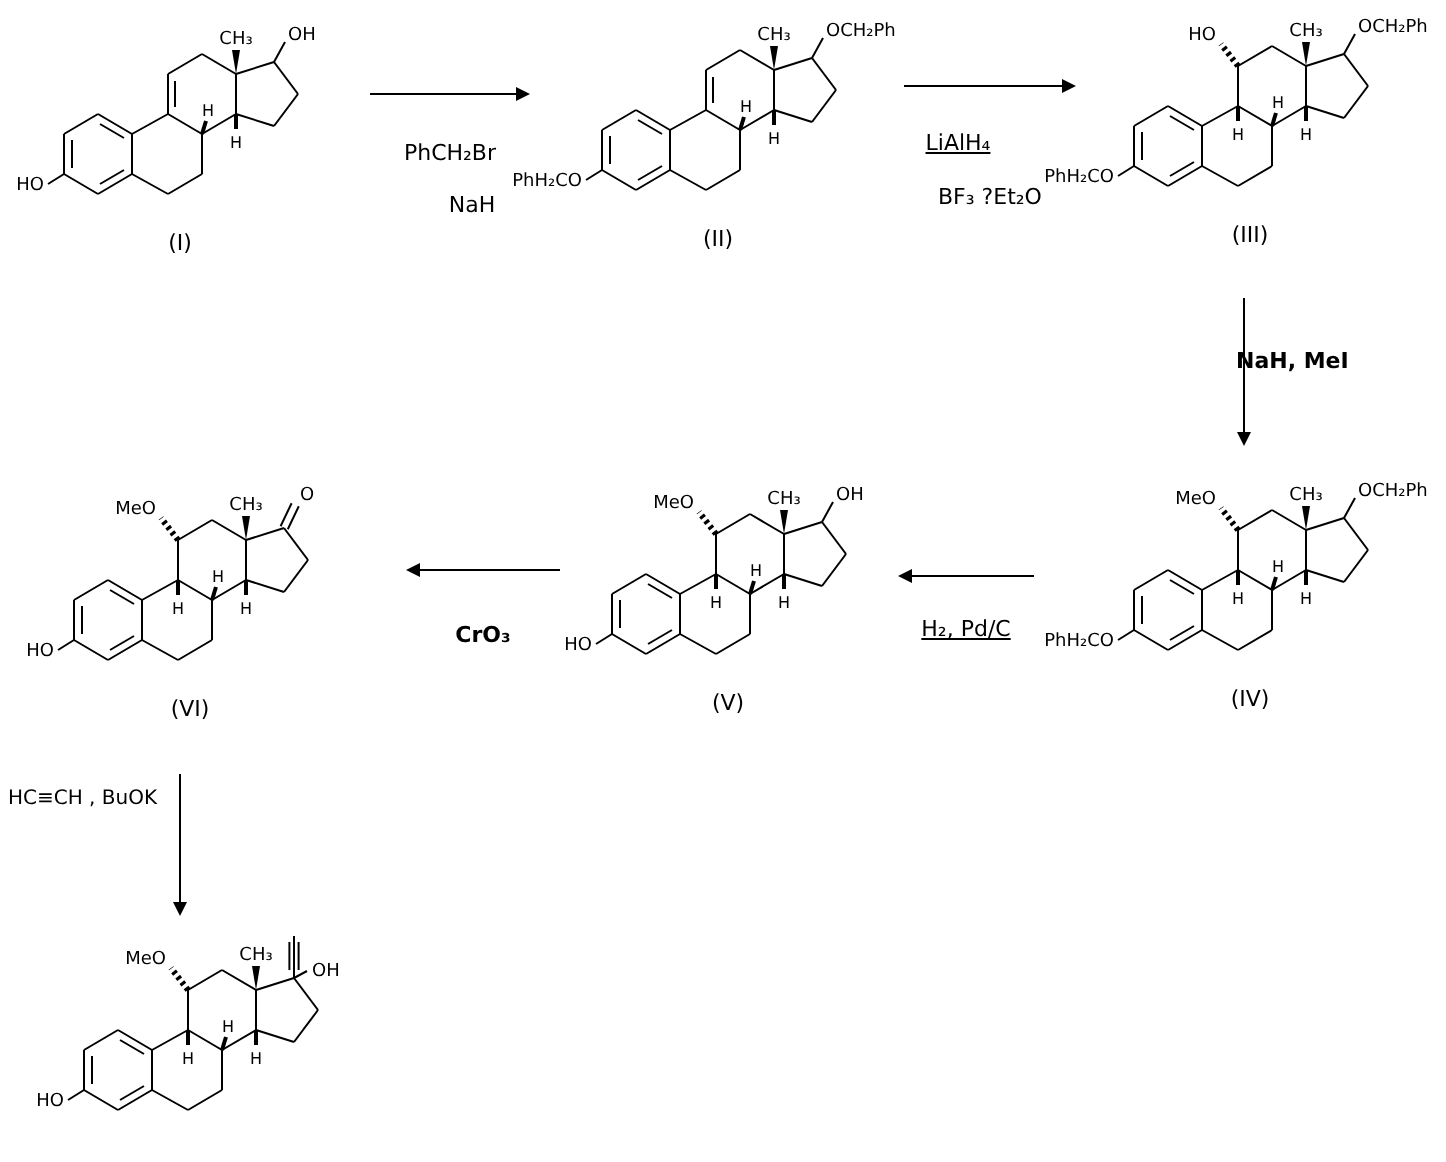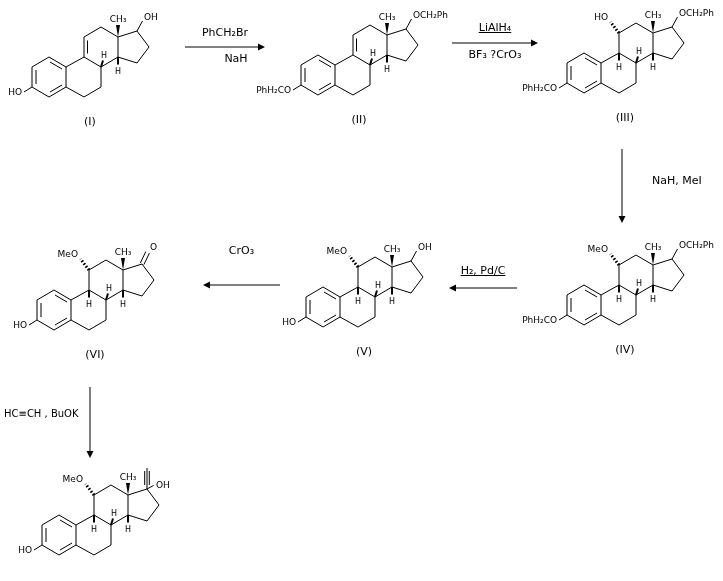--- a/index.html
+++ b/index.html
@@ -12,21 +12,21 @@
   svg text{font-family:"DejaVu Sans",sans-serif;font-size:9px;fill:#000;}
   svg text.h{font-size:8px;}
   .bnd{stroke:#000;stroke-width:1;}
   .hash{stroke:#000;stroke-width:3;stroke-dasharray:1.6,1.8;}
   .stub{stroke:#000;stroke-width:2;}
   .mol-label{position:absolute;left:75px;top:131px;width:72px;text-align:center;font-size:11px;}
   .rxn-svg{position:absolute;}
   .rxn-svg line{stroke:#000;stroke-width:1;}
   .rxn-svg polygon{fill:#000;}
   .rg{position:absolute;font-size:11px;white-space:nowrap;}
-  .rg.c{text-align:center;}
+  .rg.c{text-align:center;margin-top:44px;}
 </style>
 </head>
 <body>
 
 <div id="canvas">
 
   
   <svg width="0" height="0" aria-hidden="true">
     <defs>
       <g id="steroid-core" stroke="#000" stroke-width="1" fill="none">
@@ -104,22 +104,22 @@
       <text class="h" x="139" y="90" text-anchor="middle">H</text>
     </svg>
     <div class="mol-label">(II)</div>
   </div>
 
   
   <svg class="rxn-svg" style="left:452px;top:37px;" width="86" height="12">
     <line x1="0" y1="6" x2="79" y2="6"></line>
       <polygon points="79,2.5 86,6 79,9.5"></polygon>
   </svg>
-  <div class="rg c" style="left:450px;top:21px;width:90px;text-decoration:underline;">LiAlH₄</div>
-  <div class="rg c" style="left:446px;top:48px;width:98px;">BF₃ ?CrO₃</div>
+  <div class="rg c" style="left:434px;top:21px;width:90px;text-decoration:underline;">LiAlH₄</div>
+  <div class="rg c" style="left:446px;top:48px;width:98px;">BF₃ ?Et₂O</div>
 
   
   <div class="mol" style="left:514px;top:-20px;">
     <svg width="210" height="130" viewBox="0 0 210 130">
       <use href="#steroid-core"></use>
       <line class="hash" x1="105" y1="53" x2="96.5" y2="42"></line>
       <line class="stub" x1="105" y1="73" x2="105" y2="80.5"></line>
       <line class="bnd" x1="158" y1="47" x2="163.5" y2="37"></line>
       <text x="43" y="111" text-anchor="end">PhH₂CO</text>
       <text x="94" y="40" text-anchor="end">HO</text>
@@ -130,21 +130,21 @@
       <text class="h" x="139" y="90" text-anchor="middle">H</text>
     </svg>
     <div class="mol-label">(III)</div>
   </div>
 
   
   <svg class="rxn-svg" style="left:616px;top:149px;" width="12" height="74">
     <line x1="6" y1="0" x2="6" y2="67"></line>
       <polygon points="2.5,67 9.5,67 6,74"></polygon>
   </svg>
-  <div class="rg" style="left:652px;top:174px;">NaH, MeI</div>
+  <div class="rg" style="left:618px;top:174px;font-weight:bold;">NaH, MeI</div>
 
   
   <div class="mol" style="left:514px;top:212px;">
     <svg width="210" height="130" viewBox="0 0 210 130">
       <use href="#steroid-core"></use>
       <line class="hash" x1="105" y1="53" x2="96.5" y2="42"></line>
       <line class="stub" x1="105" y1="73" x2="105" y2="80.5"></line>
       <line class="bnd" x1="158" y1="47" x2="163.5" y2="37"></line>
       <text x="43" y="111" text-anchor="end">PhH₂CO</text>
       <text x="94" y="40" text-anchor="end">MeO</text>
@@ -180,21 +180,21 @@
       <text class="h" x="139" y="90" text-anchor="middle">H</text>
     </svg>
     <div class="mol-label">(V)</div>
   </div>
 
   
   <svg class="rxn-svg" style="left:203px;top:279px;" width="77" height="12">
     <polygon points="7,2.5 0,6 7,9.5"></polygon>
       <line x1="7" y1="6" x2="77" y2="6"></line>
   </svg>
-  <div class="rg c" style="left:200px;top:244px;width:83px;">CrO₃</div>
+  <div class="rg c" style="left:200px;top:267px;width:83px;font-weight:bold;">CrO₃</div>
 
   
   <div class="mol" style="left:-16px;top:217px;">
     <svg width="210" height="130" viewBox="0 0 210 130">
       <use href="#steroid-core"></use>
       <line class="hash" x1="105" y1="53" x2="96.5" y2="42"></line>
       <line class="stub" x1="105" y1="73" x2="105" y2="80.5"></line>
       <line class="bnd" x1="156.3" y1="46.1" x2="161.8" y2="34.6"></line>
       <line class="bnd" x1="159.9" y1="47.6" x2="165.4" y2="36.1"></line>
       <text x="43" y="111" text-anchor="end">HO</text>
@@ -206,21 +206,21 @@
       <text class="h" x="139" y="90" text-anchor="middle">H</text>
     </svg>
     <div class="mol-label">(VI)</div>
   </div>
 
   
   <svg class="rxn-svg" style="left:84px;top:387px;" width="12" height="71">
     <line x1="6" y1="0" x2="6" y2="64"></line>
       <polygon points="2.5,64 9.5,64 6,71"></polygon>
   </svg>
-  <div class="rg" style="left:4px;top:408px;font-size:10px;">HC≡CH , BuOK</div>
+  <div class="rg" style="left:4px;top:394px;font-size:10px;">HC≡CH , BuOK</div>
 
   
   <div class="mol" style="left:-11px;top:442px;">
     <svg width="210" height="130" viewBox="0 0 210 130">
       <use href="#steroid-core"></use>
       <line class="hash" x1="105" y1="53" x2="96.5" y2="42"></line>
       <line class="stub" x1="105" y1="73" x2="105" y2="80.5"></line>
 
       <line class="bnd" x1="158" y1="47" x2="158" y2="26"></line>
       <line class="bnd" x1="155.7" y1="43" x2="155.7" y2="29"></line>

